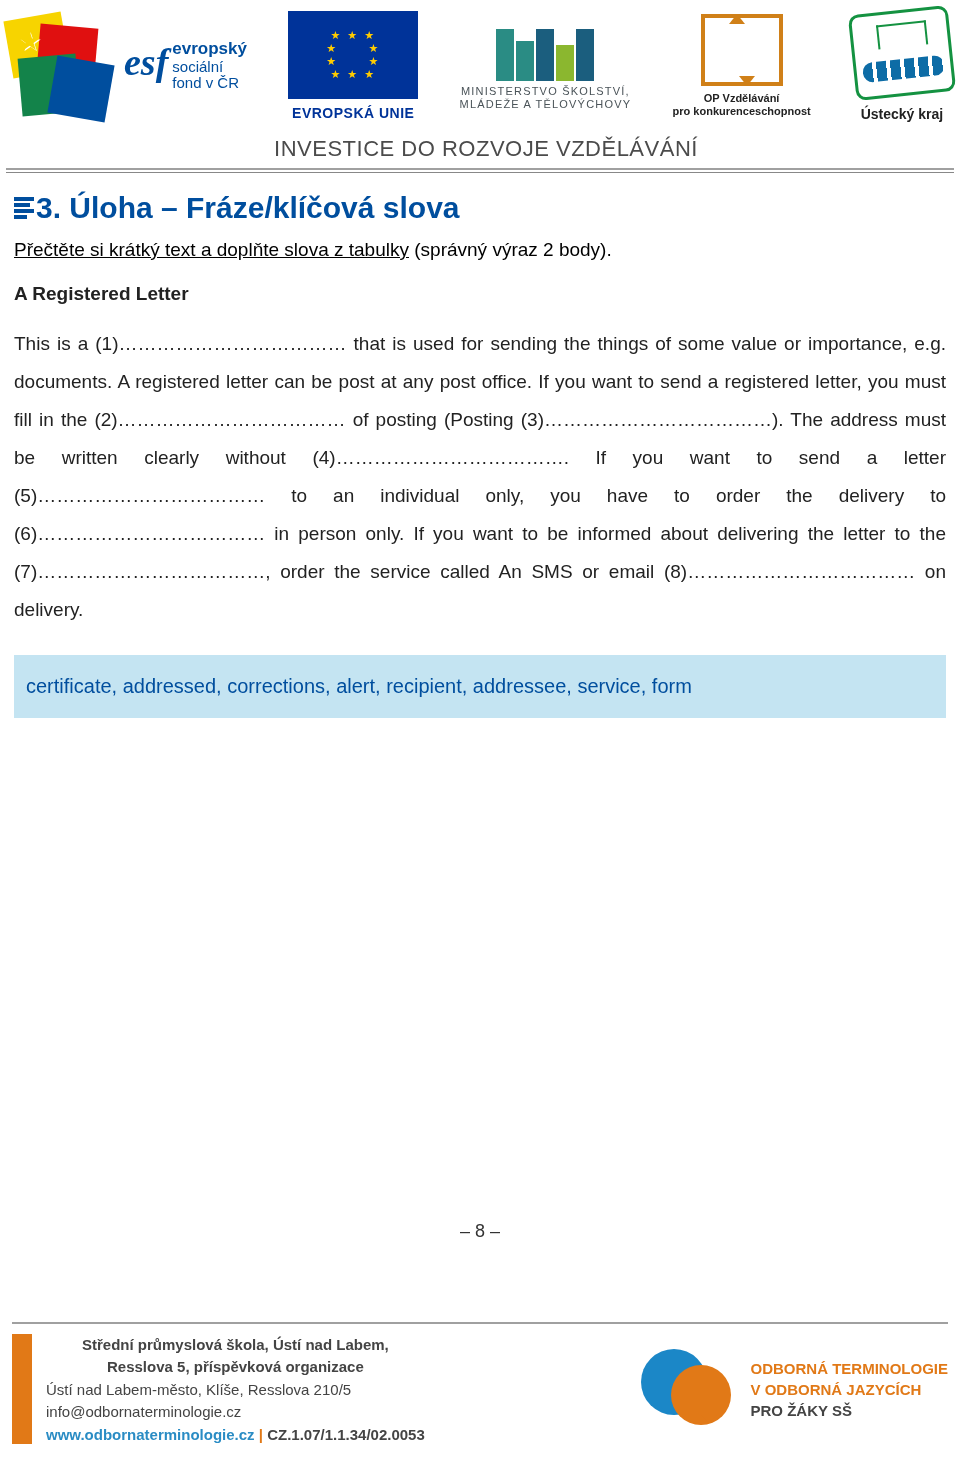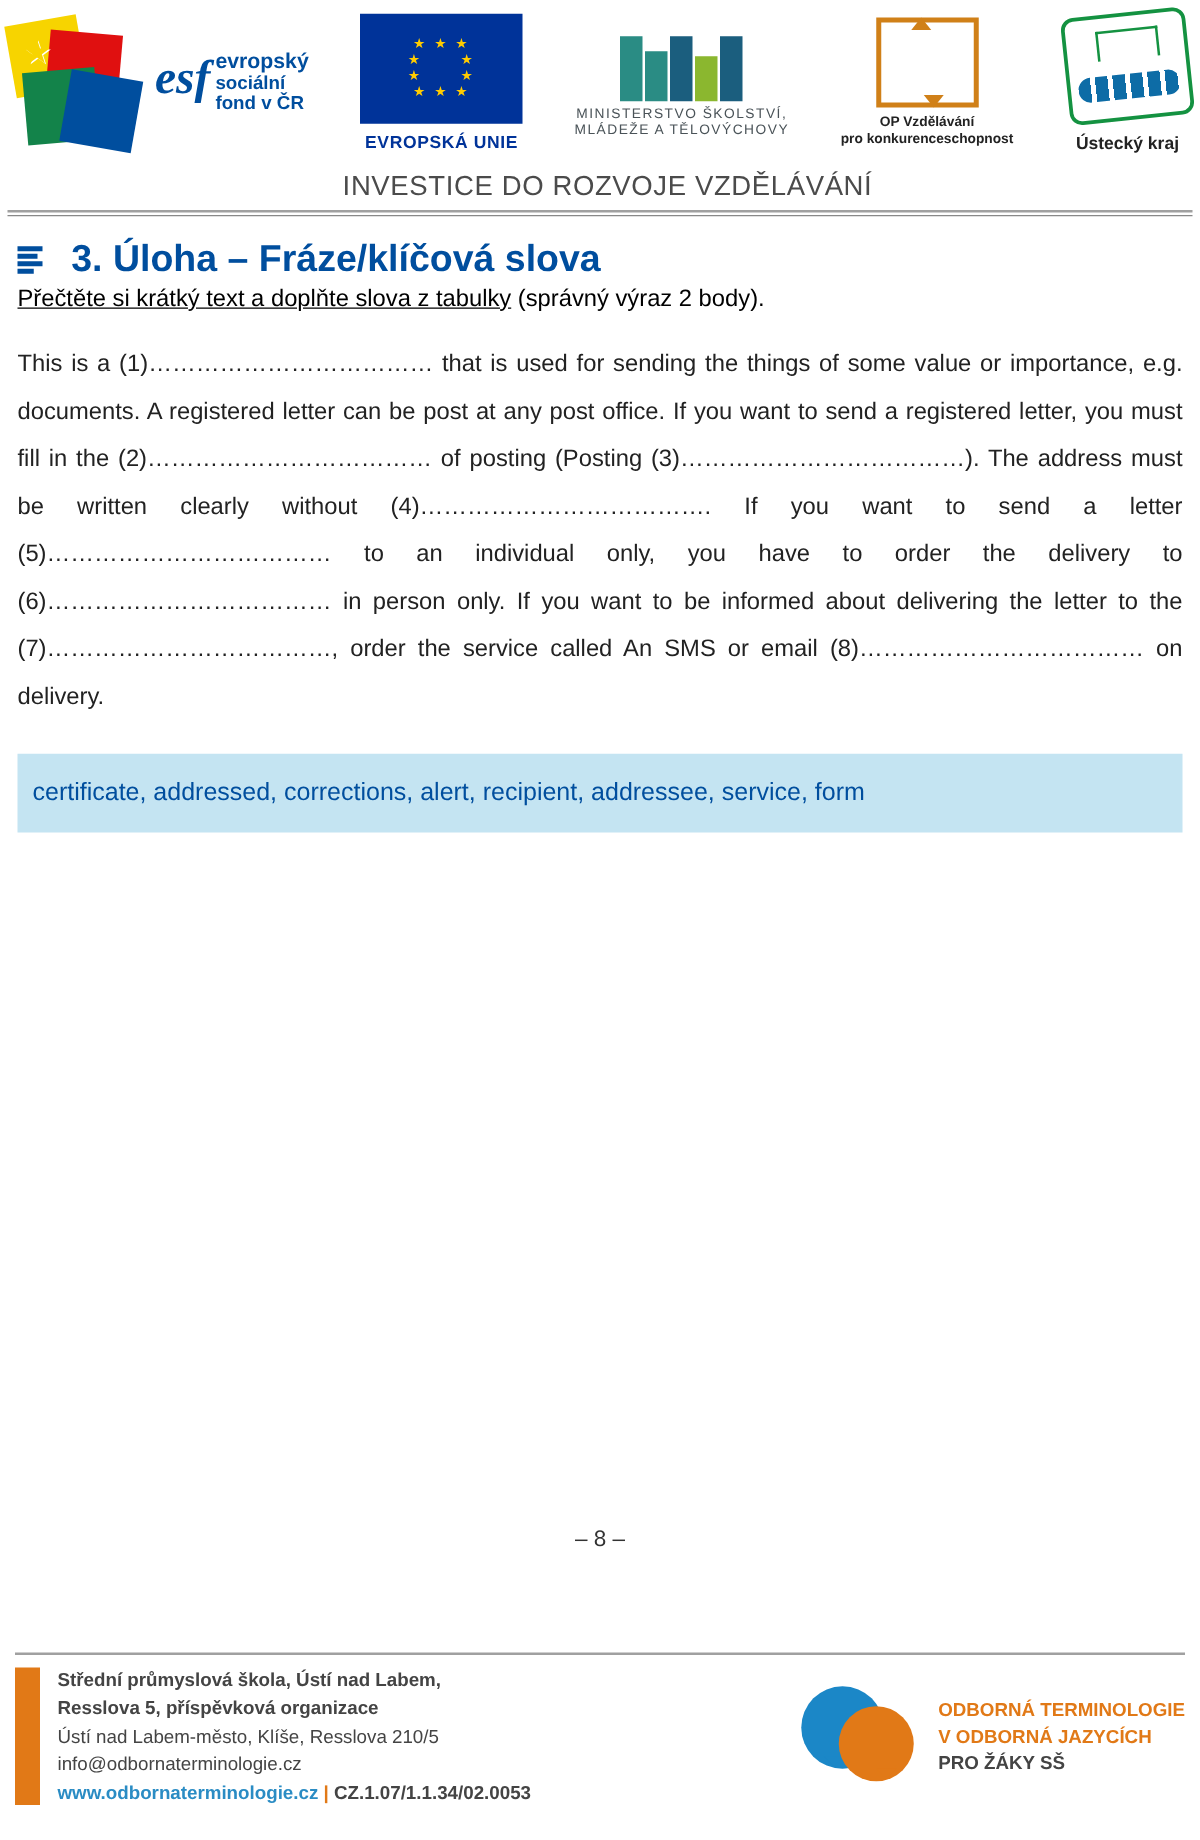--- a/index.html
+++ b/index.html
@@ -36,21 +36,21 @@
     width: 110px;
     height: 100px;
     position: relative;
   }
   .esf-square .sq1 { position:absolute; width:58px; height:58px; background:#f7d400; left:0; top:0; transform:rotate(-10deg);}
   .esf-square .sq2 { position:absolute; width:58px; height:58px; background:#e01010; left:30px; top:10px; transform:rotate(5deg);}
   .esf-square .sq3 { position:absolute; width:58px; height:58px; background:#13834a; left:12px; top:40px; transform:rotate(-5deg);}
   .esf-square .sq4 { position:absolute; width:58px; height:58px; background:#004e9e; left:44px; top:44px; transform:rotate(10deg);}
   .esf-star { position:absolute; color:#f7d400; font-size:26px; left:10px; top:10px; z-index:5; text-shadow:1px 1px 0 #fff;}
   .esf-text { color:#004e9e; font-weight:bold; font-size:17px; line-height:1.1; text-align:left;}
-  .esf-text .sm { font-weight:bold; font-size:15px;}
+  .esf-text .sm { font-weight:normal; font-size:15px;}
   .esf-textwrap { display:flex; align-items:flex-start; gap:4px;}
   .esf-cs { font-family:Georgia,serif; font-weight:bold; font-size:38px; color:#004e9e; font-style:italic;}
   
   .eu-flag {
     width: 130px;
     height: 88px;
     background: #003399;
     position: relative;
     display:flex; align-items:center; justify-content:center;
   }
@@ -89,25 +89,25 @@
     font-weight:400;
     padding-left:12px;
   }
   .hr-top { border:none; border-top:2px solid #a0a0a0; margin:6px 6px 0 6px;}
   .hr-thin { border:none; border-top:1px solid #888; margin:2px 6px 0 6px;}
 
   .content {
     padding: 18px 14px 0 14px;
   }
   .sect-title {
-    display:flex; align-items:center; gap:23px;
+    display:flex; align-items:center; gap:2px;
     font-size:30px;
     color:#004e9e;
     font-weight:600;
-    margin-bottom:4px;
+    margin-bottom:14px;
   }
   .para-icon {
     width:20px; height:22px; display:flex; flex-direction:column; justify-content:space-between;
   }
   .para-icon span { height:4px; background:#004e9e; }
   .para-icon span:nth-child(1){width:100%}
   .para-icon span:nth-child(2){width:80%}
   .para-icon span:nth-child(3){width:100%}
   .para-icon span:nth-child(4){width:65%}
   .instr {
@@ -145,21 +145,21 @@
   .footer {
     position:absolute;
     bottom:0; left:0; right:0;
     padding: 0 12px 26px 12px;
   }
   .footer-hr { border:none; border-top:2px solid #a0a0a0; margin-bottom:10px;}
   .footer-row { display:flex; justify-content:space-between; align-items:center; }
   .footer-left { display:flex; gap:14px; align-items:flex-start;}
   .orange-bar { width:20px; height:110px; background:#e17917;}
   .school-text { font-size:15px; color:#444; line-height:1.5;}
-  .school-text .bold { font-weight:bold;}
+  .school-text .bold { font-weight:bold;text-align:center;}
   .school-text .blue { color:#2a8cc4; font-weight:bold;}
   .school-text .sep { color:#e17917; font-weight:bold;}
   .footer-right { display:flex; align-items:center; gap:14px;}
   .bubble-logo { position:relative; width:100px; height:90px;}
   .bubble-logo .b1{position:absolute;width:66px;height:66px;border-radius:50%;background:#1b87c7;left:4px;top:4px;}
   .bubble-logo .b2{position:absolute;width:60px;height:60px;border-radius:50%;background:#e17917;left:34px;top:20px;}
   .bubble-logo .b1::after{content:"";position:absolute;bottom:-6px;left:18px;border:8px solid transparent;border-top-color:#1b87c7;}
   .bubble-logo .b2::after{content:"";position:absolute;bottom:-6px;right:14px;border:8px solid transparent;border-top-color:#e17917;}
   .proj-text { font-size:15px; font-weight:bold; line-height:1.4; color:#444;}
   .proj-text .or { color:#e17917;}
@@ -238,20 +238,21 @@
         <span></span>
         <span></span>
     </div>
     <span>3. Úloha – Fráze/klíčová slova</span>
   </div>
 
   <div class="instr">
     <span class="ul">Přečtěte si krátký text a doplňte slova z tabulky</span><span> (správný výraz 2 body).</span>
   </div>
 
+  <div class="doc-title">A Registered Letter</div>
 
   <div class="body-text">This is a (1)……………………………… that is used for sending the things of some value or importance, e.g. documents.  A registered letter can be post at any post office.  If you want to send a registered letter, you must fill in the (2)……………………………… of posting (Posting (3)………………………………). The address must be written clearly without (4)………………………………. If you want to send a letter (5)……………………………… to an individual only, you have to order the delivery to (6)……………………………… in person only. If you want to be informed about delivering the letter to the (7)………………………………, order the service called An SMS or email (8)……………………………… on delivery.</div>
 
   <div class="wordbank">certificate, addressed, corrections, alert, recipient, addressee, service, form</div>
 </div>
 
 <div class="page-num">– 8 –</div>
 
 <div class="footer">
   <hr class="footer-hr">

